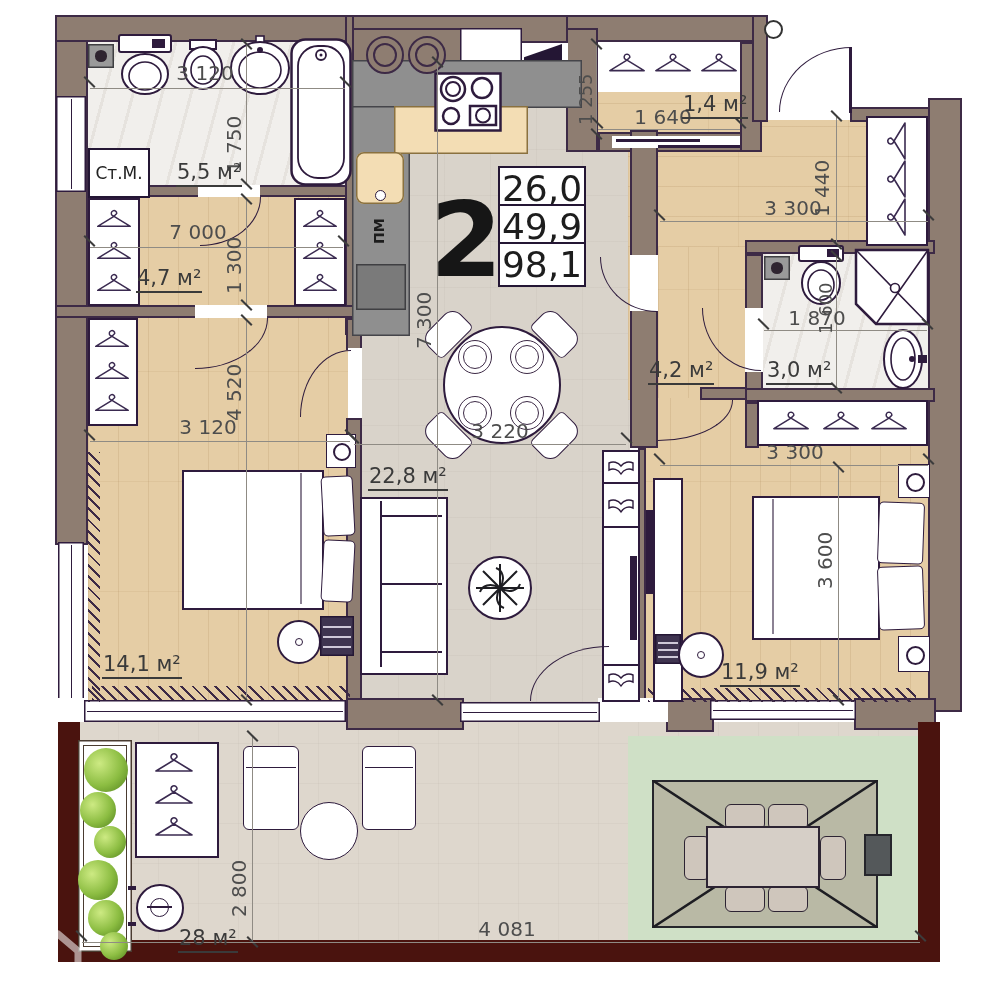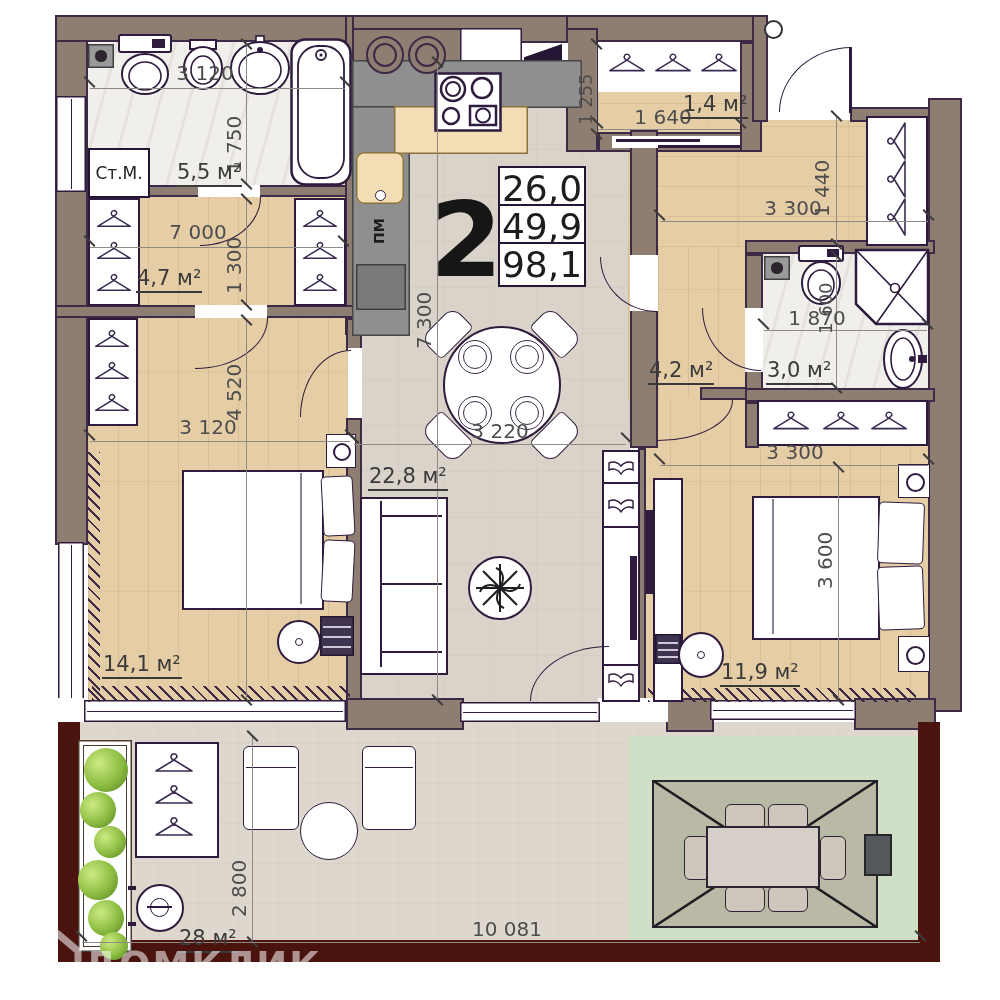--- a/index.html
+++ b/index.html
@@ -426,35 +426,34 @@
   <div class="a dlab" style="left:448px;top:419px;width:104px;height:24px">3 220</div>
   <div class="a dlabv" style="left:574px;top:66px;width:22px;height:66px;font-size:18px">1 255</div>
   <div class="a dlab" style="left:608px;top:105px;width:110px;height:24px">1 640</div>
   <div class="a dlab" style="left:738px;top:196px;width:110px;height:24px">3 300</div>
   <div class="a dlabv" style="left:810px;top:148px;width:24px;height:80px">1 440</div>
   <div class="a dlab" style="left:762px;top:306px;width:110px;height:24px">1 870</div>
   <div class="a dlabv" style="left:814px;top:268px;width:22px;height:80px;font-size:18px">1 600</div>
   <div class="a dlab" style="left:740px;top:440px;width:110px;height:24px">3 300</div>
   <div class="a dlabv" style="left:812px;top:516px;width:26px;height:88px">3 600</div>
   <div class="a dlabv" style="left:226px;top:844px;width:26px;height:88px">2 800</div>
-  <div class="a dlab" style="left:442px;top:916px;width:130px;height:26px">10 081</div>
+  <div class="a dlab" style="left:442px;top:916px;width:130px;height:26px">4 081</div>
 
   <div class="a alab" style="left:176px;top:160px">5,5 м²</div>
   <div class="a alab" style="left:136px;top:266px">4,7 м²</div>
   <div class="a alab" style="left:102px;top:652px">14,1 м²</div>
   <div class="a alab" style="left:368px;top:464px">22,8 м²</div>
   <div class="a alab" style="left:682px;top:92px">1,4 м²</div>
   <div class="a alab" style="left:648px;top:358px">4,2 м²</div>
   <div class="a alab" style="left:766px;top:358px">3,0 м²</div>
   <div class="a alab" style="left:720px;top:660px">11,9 м²</div>
   <div class="a alab" style="left:178px;top:926px">28 м²</div>
 
   <div class="a big2" style="left:430px;top:188px">2</div>
   <div class="a icell" style="left:498px;top:166px;width:84px;height:41px">26,0</div>
   <div class="a icell" style="left:498px;top:204px;width:84px;height:41px">49,9</div>
   <div class="a icell" style="left:498px;top:242px;width:84px;height:41px">98,1</div>
 
   <svg class="a" style="left:34px;top:928px" width="48" height="58" viewBox="0 0 48 58">
     <path d="M24 6L44 23V52H4V23Z" fill="none" stroke="rgba(255,255,255,.55)" stroke-width="7" stroke-linejoin="round"></path>
   </svg>
-  <div class="a wm" style="left:84px;top:944px">ДОМКЛИК</div>
 
 </div>
 
 </body></html>

